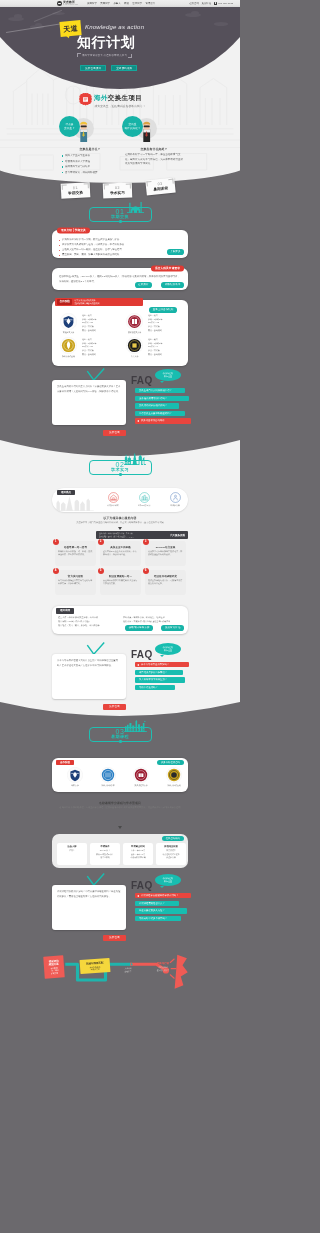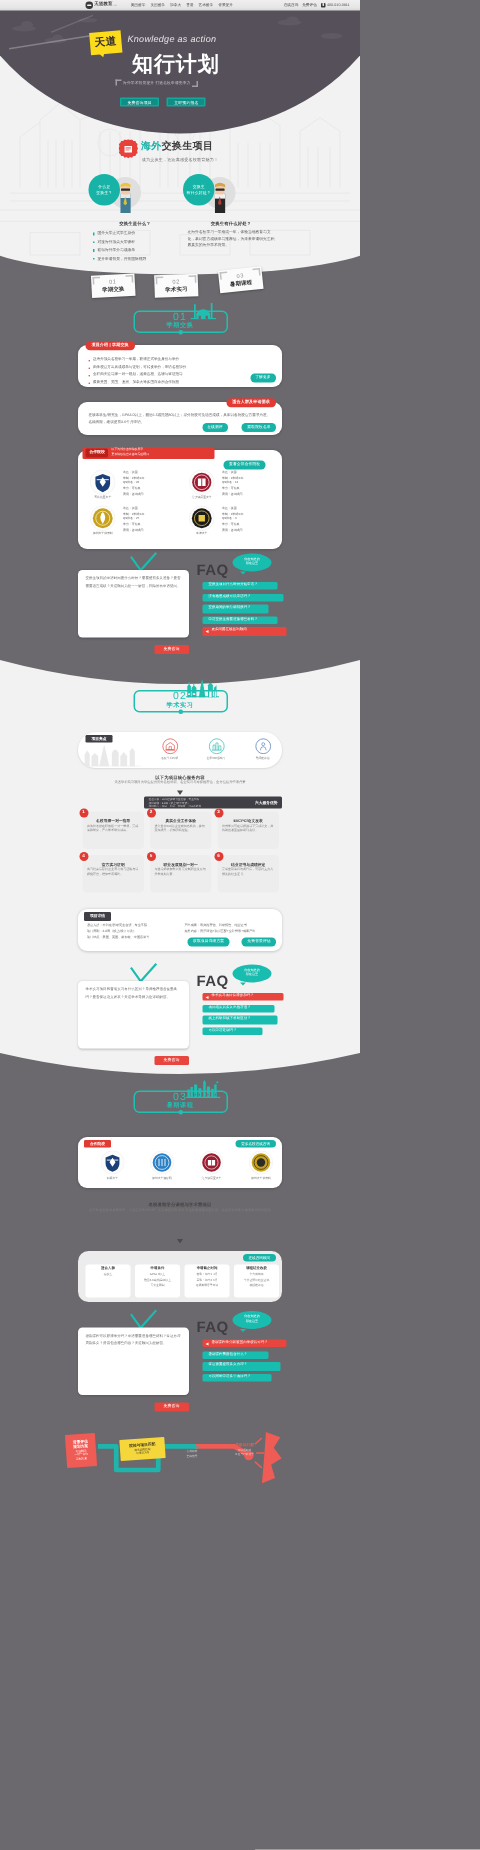--- a/index.html
+++ b/index.html
@@ -25,21 +25,21 @@
 .tb-ph .ic:after{content:"";position:absolute;left:1px;top:.8px;width:1.4px;height:1.8px;background:#e8e8e8;border-radius:.3px}
 
 #banner{position:absolute;left:-30px;top:-171px;width:300px;height:260px;background:#55505a;overflow:hidden;z-index:15;border-radius:50%}
 #banner .inner{position:absolute;left:30px;top:171px;width:240px;height:89px}
 .cloud{position:absolute;background:#5e5963;border-radius:50%}
 .bdiag{position:absolute;height:.35px;background:rgba(255,255,255,.28);transform-origin:left center}
 .tagbox{position:absolute;left:60px;top:20.5px;width:21px;height:14.5px;background:#fcdb1b;transform:rotate(-5deg);display:flex;align-items:center;justify-content:center;z-index:8}
 .tagbox:after{content:"";position:absolute;left:5px;bottom:-2.6px;width:0;height:0;border-left:3px solid transparent;border-right:1px solid transparent;border-top:3px solid #fcdb1b}
 .tagbox i{font-style:normal;font-size:7px;font-weight:bold;color:#2f2b33;letter-spacing:.3px;line-height:1}
 .ben{position:absolute;left:85px;top:24px;font-size:6px;font-style:italic;color:#e8e6ea;letter-spacing:.2px;font-weight:500;z-index:8;white-space:nowrap}
-.bti{position:absolute;left:88px;top:35px;font-size:14px;font-weight:bold;color:#fff;letter-spacing:.6px;line-height:1;z-index:8;white-space:nowrap;text-shadow:0 .5px 0 rgba(0,0,0,.2)}
+.bti{position:absolute;left:77px;top:35px;font-size:14px;font-weight:bold;color:#fff;letter-spacing:.6px;line-height:1;z-index:8;white-space:nowrap;text-shadow:0 .5px 0 rgba(0,0,0,.2)}
 .bsub{position:absolute;left:82px;top:53.5px;font-size:2.5px;color:#c4c0c8;letter-spacing:.1px;z-index:8;white-space:nowrap}
 .bsub:before{content:"";position:absolute;left:-5px;top:-1px;width:3px;height:3px;border-left:.35px solid #a09ca6;border-top:.35px solid #a09ca6}
 .bsub:after{content:"";position:absolute;right:-5px;bottom:-1px;width:3px;height:3px;border-right:.35px solid #a09ca6;border-bottom:.35px solid #a09ca6}
 .bbtns{position:absolute;left:80px;top:64.5px;display:flex;gap:5px;z-index:8}
 .bbtn{background:#0f8e85;color:#fff;font-size:2.6px;padding:0 4px;height:6.5px;display:flex;align-items:center;justify-content:center;border-radius:.5px;letter-spacing:.1px;white-space:nowrap;border:.4px solid #15a79c}
 
 .wsec{position:absolute;background:#f2f2f2;overflow:hidden;border-radius:50%}
 .wsec .arch{position:absolute;left:0;top:0;width:100%;height:100%;opacity:.5}
 #w1{left:-13px;top:20px;width:266px;height:163px;z-index:4;border-radius:0 0 50% 50%/0 0 22px 22px}
 #w1 .arch{left:13px;top:15px;width:240px;height:150px}

